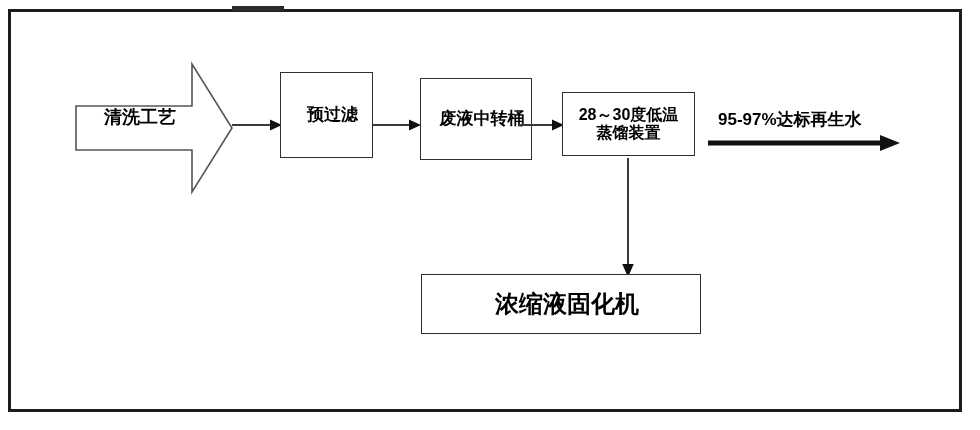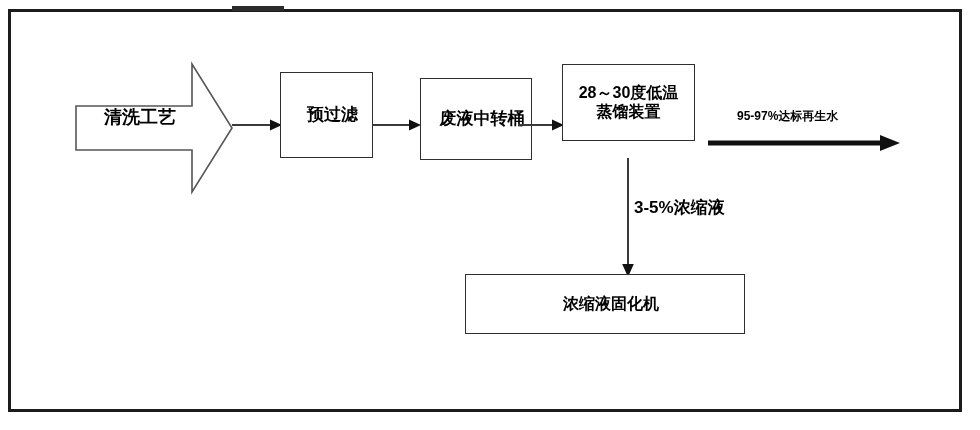--- a/index.html
+++ b/index.html
@@ -55,29 +55,28 @@
   }
   #box-prefilter {
     left: 280px; top: 72px; width: 93px; height: 86px;
     font-size: 17px;
   }
   #box-waste-drum {
     left: 420px; top: 78px; width: 112px; height: 82px;
     font-size: 17px;
   }
   #box-distiller {
-    left: 562px; top: 64px; width: 133px; height: 77px;
+    left: 562px; top: 92px; width: 133px; height: 64px;
     font-size: 16px;
     padding: 0 8px;
   }
   #box-solidifier {
     left: 421px; top: 274px; width: 280px; height: 60px;
-    font-size: 16px;
+    font-size: 24px;
     border-width: 1.8px;
-    margin-left: 44px;
   }
   
   .block-arrow {
     position: absolute;
     left: 74px;
     top: 60px;
     width: 160px;
     height: 136px;
   }
   .block-arrow svg { display: block; }
@@ -119,23 +118,23 @@
   }
   #output-arrow svg { display: block; }
   
   .edge-label {
     position: absolute;
     font-weight: 700;
     color: #000000;
     white-space: nowrap;
   }
   #label-recycled-water {
-    left: 737px;
+    left: 718px;
     top: 108px;
-    font-size: 12px;
+    font-size: 17px;
     letter-spacing: 0px;
   }
   #label-concentrate {
     left: 634px;
     top: 196px;
     font-size: 17px;
   }
 </style>
 </head>
 <body>
@@ -186,17 +185,16 @@
     </svg>
   </div>
   <div class="edge-label" id="label-recycled-water">95-97%达标再生水</div>
 
   <div id="conn-distiller-down">
     <svg width="16" height="120" viewBox="0 0 16 120">
       <line x1="8" y1="0" x2="8" y2="108" stroke="#3a3a3a" stroke-width="2"></line>
       <polygon points="2.2,106 8,119 13.8,106" fill="#111111"></polygon>
     </svg>
   </div>
-  <div class="edge-label" id="label-concentrate">3-5%浓缩液</div>
 
   <div class="box" id="box-solidifier">浓缩液固化机</div>
 
 </div>
 
 </body></html>

